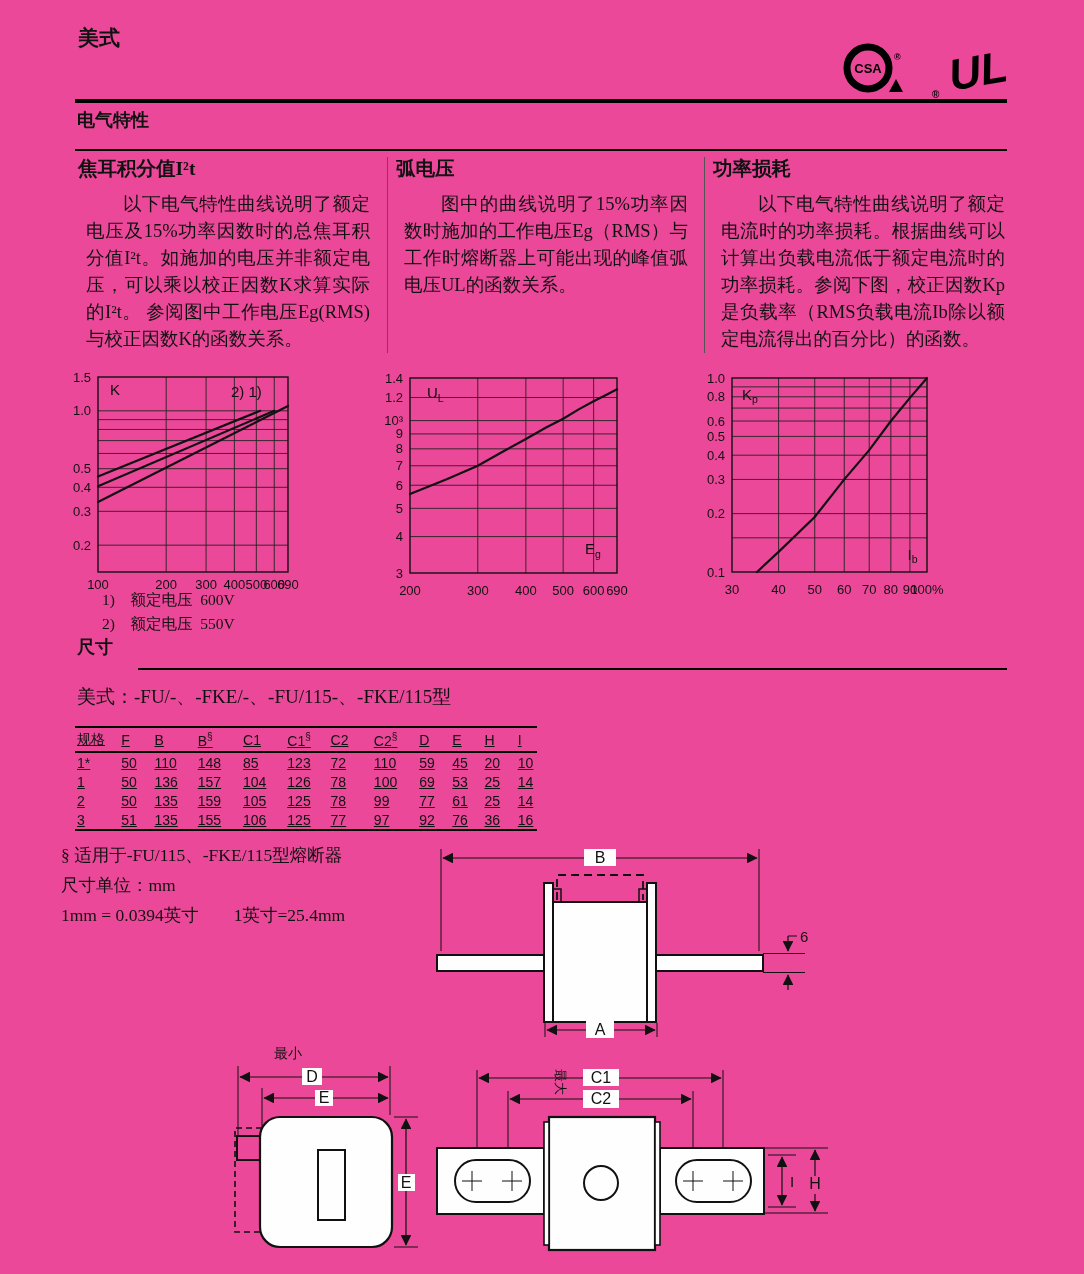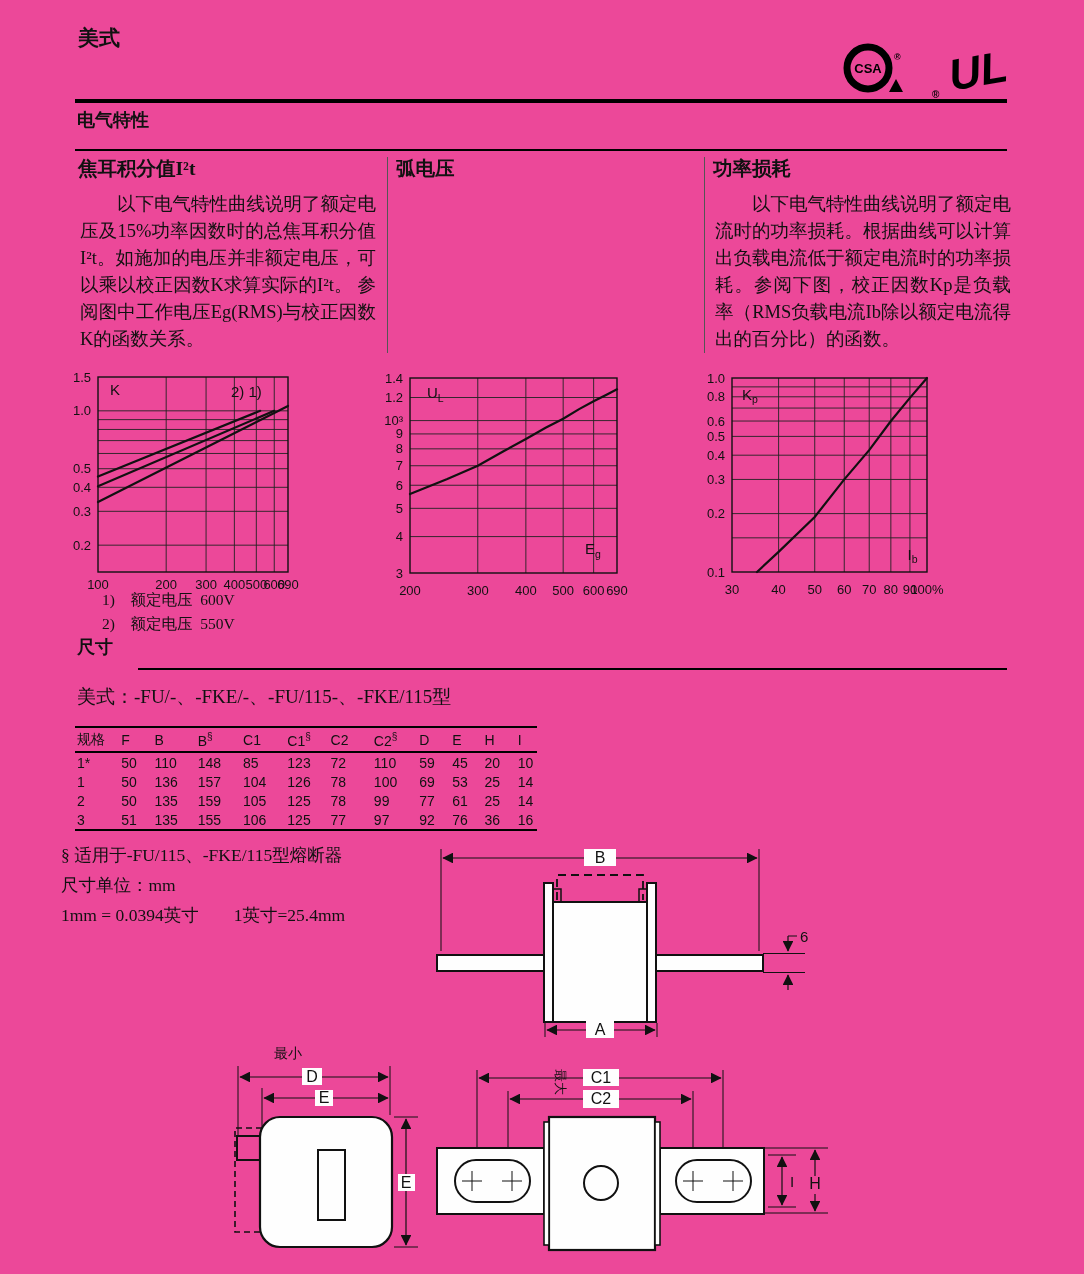--- a/index.html
+++ b/index.html
@@ -7,30 +7,30 @@
         font-family:"Liberation Serif","DejaVu Serif",serif;overflow:hidden;}
   .abs{position:absolute;}
   .series-label{left:78px;top:24px;font-size:21px;font-weight:bold;}
   .title-row{left:76px;top:52px;font-family:"Liberation Sans",sans-serif;font-weight:bold;font-size:31px;letter-spacing:.5px;white-space:nowrap;}
   .amp{margin-left:38px;}
   .rule-thick{left:75px;top:99px;width:932px;height:4px;background:#000;}
   .rule-thin{height:2px;background:#000;}
   .sect-title{font-size:18px;font-weight:bold;}
   .col{width:300px;}
   .col h3{font-size:19.5px;margin:0 0 9px 0;font-weight:bold;}
-  .col p{font-size:18.5px;line-height:27px;margin:2px;text-align:justify;text-indent:2em;}
+  .col p{font-size:18.5px;line-height:27px;margin:8px;text-align:justify;text-indent:2em;}
   .vsep{width:1px;background:#555;}
   svg.chart{position:absolute;overflow:visible;}
   .tick{font:13px "Liberation Sans",sans-serif;fill:#111;}
   .plot-label{font:15px "Liberation Sans",sans-serif;fill:#111;}
   .legend-line{font-size:15.5px;white-space:pre;}
   .types-line{font-size:19px;}
   table.dims{border-collapse:collapse;table-layout:fixed;width:462px;
              font-family:"Liberation Sans",sans-serif;font-size:14px;color:#111;
-             border-top:2.5px solid #000;border-bottom:2px solid #000;}
+             border-top:2.5px solid #000;border-bottom:2px solid #000;text-decoration:underline;}
   table.dims th{font-weight:normal;text-align:left;padding:3px 0 2px 2px;border-bottom:2px solid #000;}
   table.dims td{text-align:left;padding:1.5px 0 1.5px 2px;}
   table.dims sup{font-size:10px;}
   .notes div{font-size:17.5px;line-height:30px;white-space:pre;}
   svg.drw{position:absolute;overflow:visible;}
   .dimtxt{font:16px "Liberation Sans",sans-serif;fill:#111;text-anchor:middle;}
   .dimtxt-s{font:15px "Liberation Sans",sans-serif;fill:#111;}
   .cjk{font:14px "Liberation Serif","DejaVu Serif",serif;fill:#111;text-anchor:middle;}
   .logo-txt{font-family:"Liberation Sans",sans-serif;font-weight:bold;fill:#000;}
 </style>
@@ -58,20 +58,21 @@
   <div class="abs sect-title" style="left:77px;top:108px">电气特性</div>
   <div class="abs rule-thin" style="left:75px;top:149px;width:932px"></div>
 
   <div class="abs col" style="left:78px;top:155px">
     <h3>焦耳积分值I²t</h3>
     <p>以下电气特性曲线说明了额定电压及15%功率因数时的总焦耳积分值I²t。如施加的电压并非额定电压，可以乘以校正因数K求算实际的I²t。 参阅图中工作电压Eg(RMS)与校正因数K的函数关系。</p>
   </div>
   <div class="abs vsep" style="left:387px;top:157px;height:196px"></div>
   <div class="abs col" style="left:396px;top:155px">
     <h3>弧电压</h3>
+    <p>图中的曲线说明了15%功率因数时施加的工作电压Eg（RMS）与工作时熔断器上可能出现的峰值弧电压UL的函数关系。</p>
   </div>
   <div class="abs vsep" style="left:704px;top:157px;height:196px"></div>
   <div class="abs col" style="left:713px;top:155px">
     <h3>功率损耗</h3>
     <p>以下电气特性曲线说明了额定电流时的功率损耗。根据曲线可以计算出负载电流低于额定电流时的功率损耗。参阅下图，校正因数Kp是负载率（RMS负载电流Ib除以额定电流得出的百分比）的函数。</p>
   </div>
 
   <svg class="chart" style="left:58px;top:366px" width="252" height="236">
       <line x1="108.18353838339117" y1="11" x2="108.18353838339117" y2="206" stroke="#222" stroke-width="0.9"></line>
       <line x1="148.0683515041566" y1="11" x2="148.0683515041566" y2="206" stroke="#222" stroke-width="0.9"></line>

